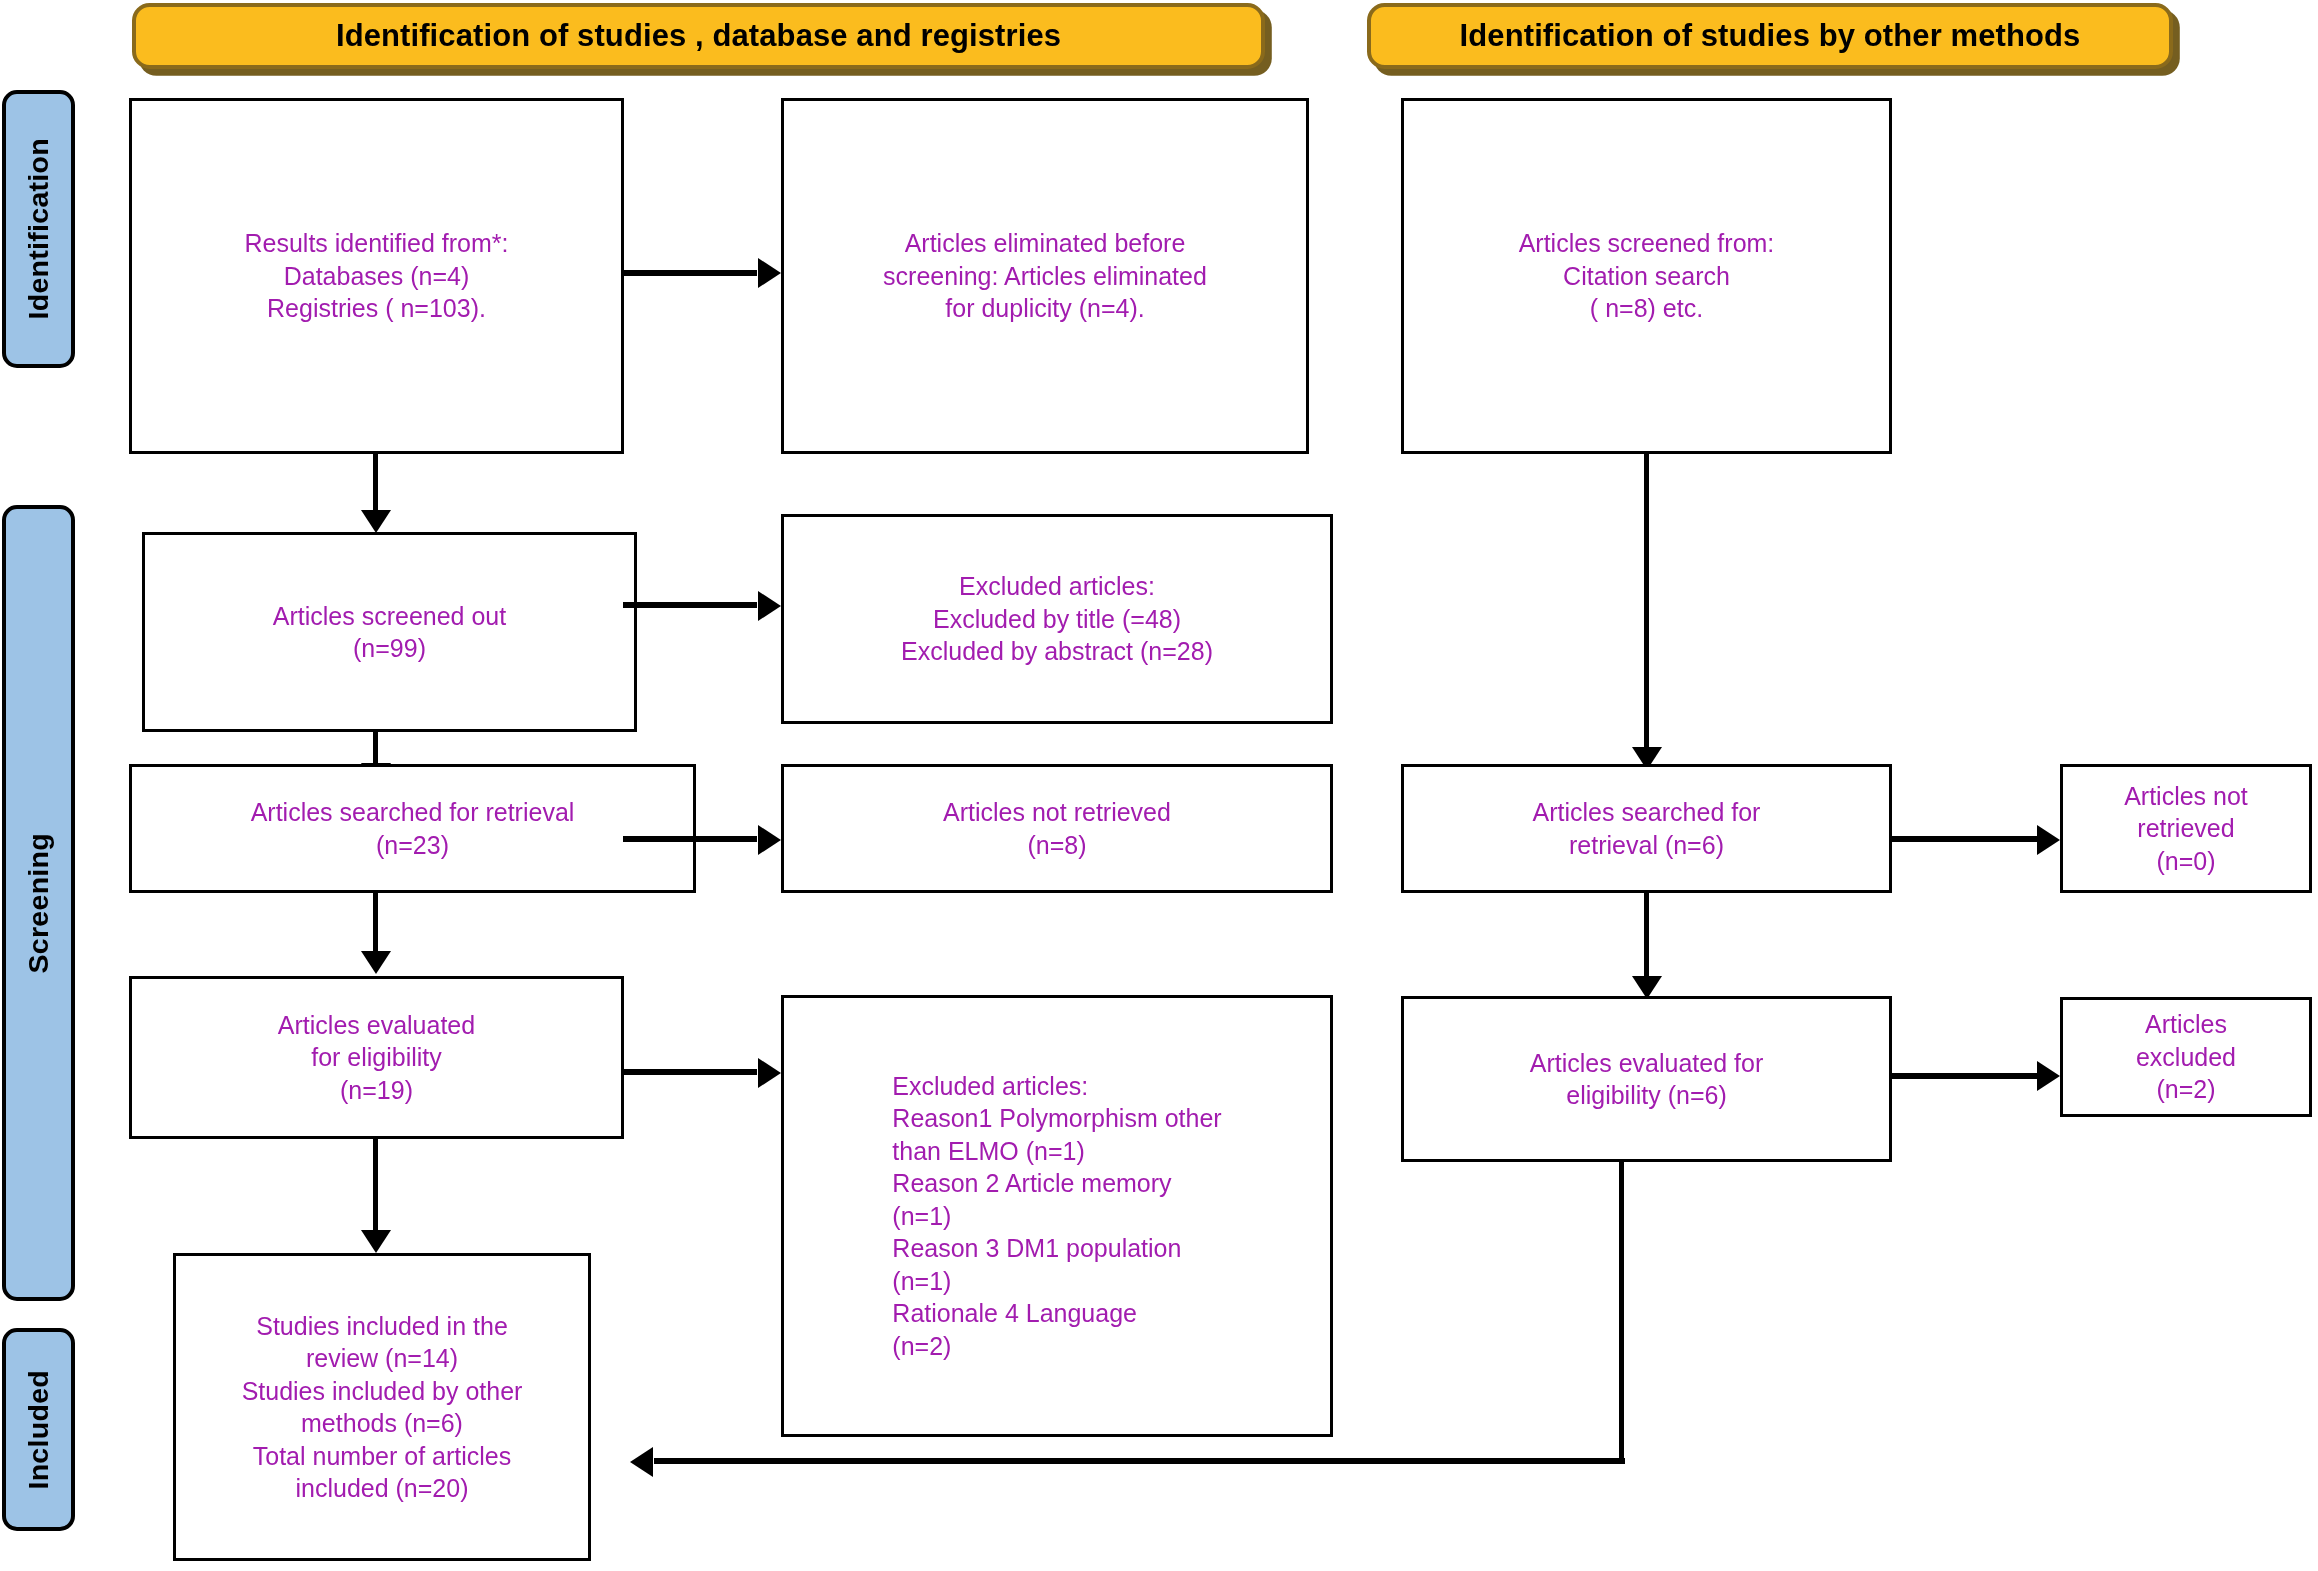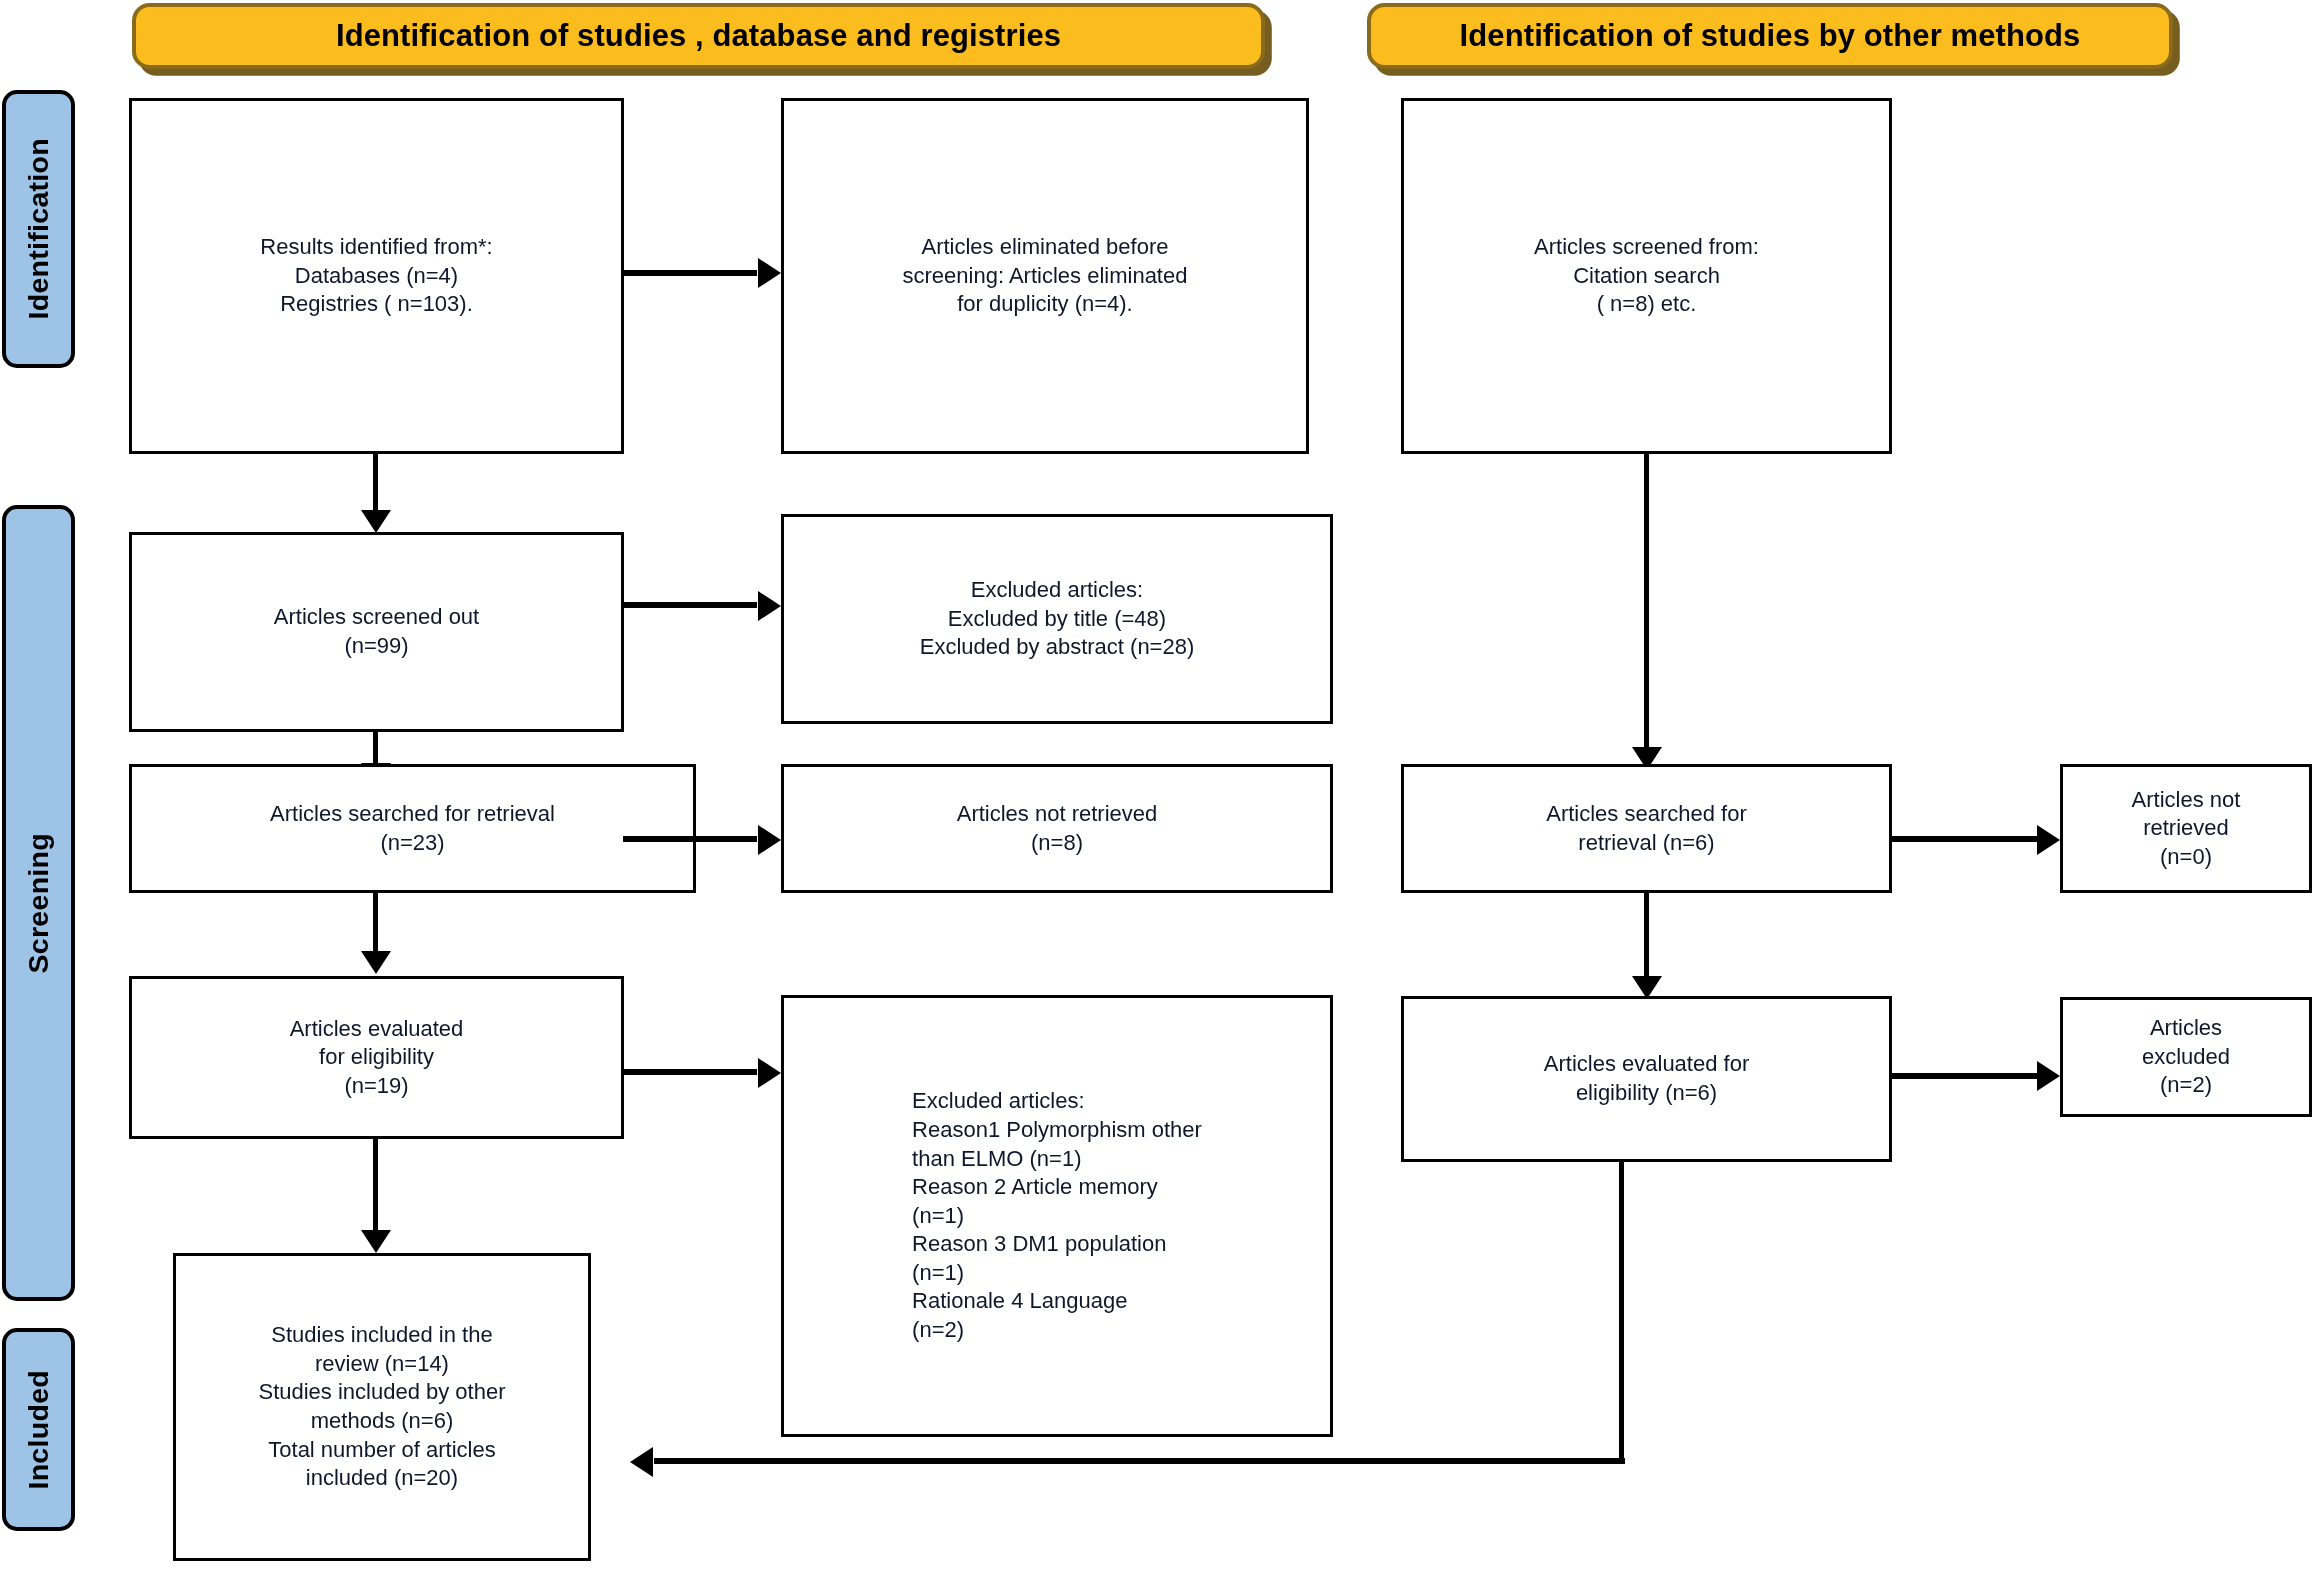--- a/index.html
+++ b/index.html
@@ -41,21 +41,21 @@
   }
   .node{
     position:absolute;
     background:#ffffff;
     border:3.4px solid #000;
     box-sizing:border-box;
     display:flex;align-items:center;justify-content:center;
     padding:5.4px 9.5px;
   }
   .node .txt{
-    font-size:22px;line-height:1.30;color:#0f172a;text-align:center;
+    font-size:25px;line-height:1.30;color:#a21caf;text-align:center;
     white-space:pre-line;
   }
   .node.left .txt{text-align:left;}
   .conn{position:absolute;background:#000;}
   .arrowhead{position:absolute;width:0;height:0;}
   .ar-right{
     border-top:15px solid transparent;
     border-bottom:15px solid transparent;
     border-left:23px solid #000;
   }
@@ -115,21 +115,21 @@
 
   <div class="conn" style="left:623px;top:270px;width:134px;height:6.1px;"></div>
   <div class="arrowhead ar-right" style="left:758px;top:258px;"></div>
 
   <div class="conn" style="left:373px;top:454px;width:5.4px;height:61px;"></div>
   <div class="arrowhead ar-down" style="left:361px;top:510px;"></div>
 
   <div class="conn" style="left:1644px;top:454px;width:5.4px;height:298px;"></div>
   <div class="arrowhead ar-down" style="left:1632px;top:747px;"></div>
 
-  <div class="node" style="left:129px;top:532px;width:495px;height:200px;">
+  <div class="node" style="left:142px;top:532px;width:495px;height:200px;">
     <div class="txt">Articles screened out
 (n=99)</div>
   </div>
 
   <div class="node" style="left:781px;top:514px;width:552px;height:210px;">
     <div class="txt">Excluded articles:
 Excluded by title (=48)
 Excluded by abstract (n=28)</div>
   </div>
 

